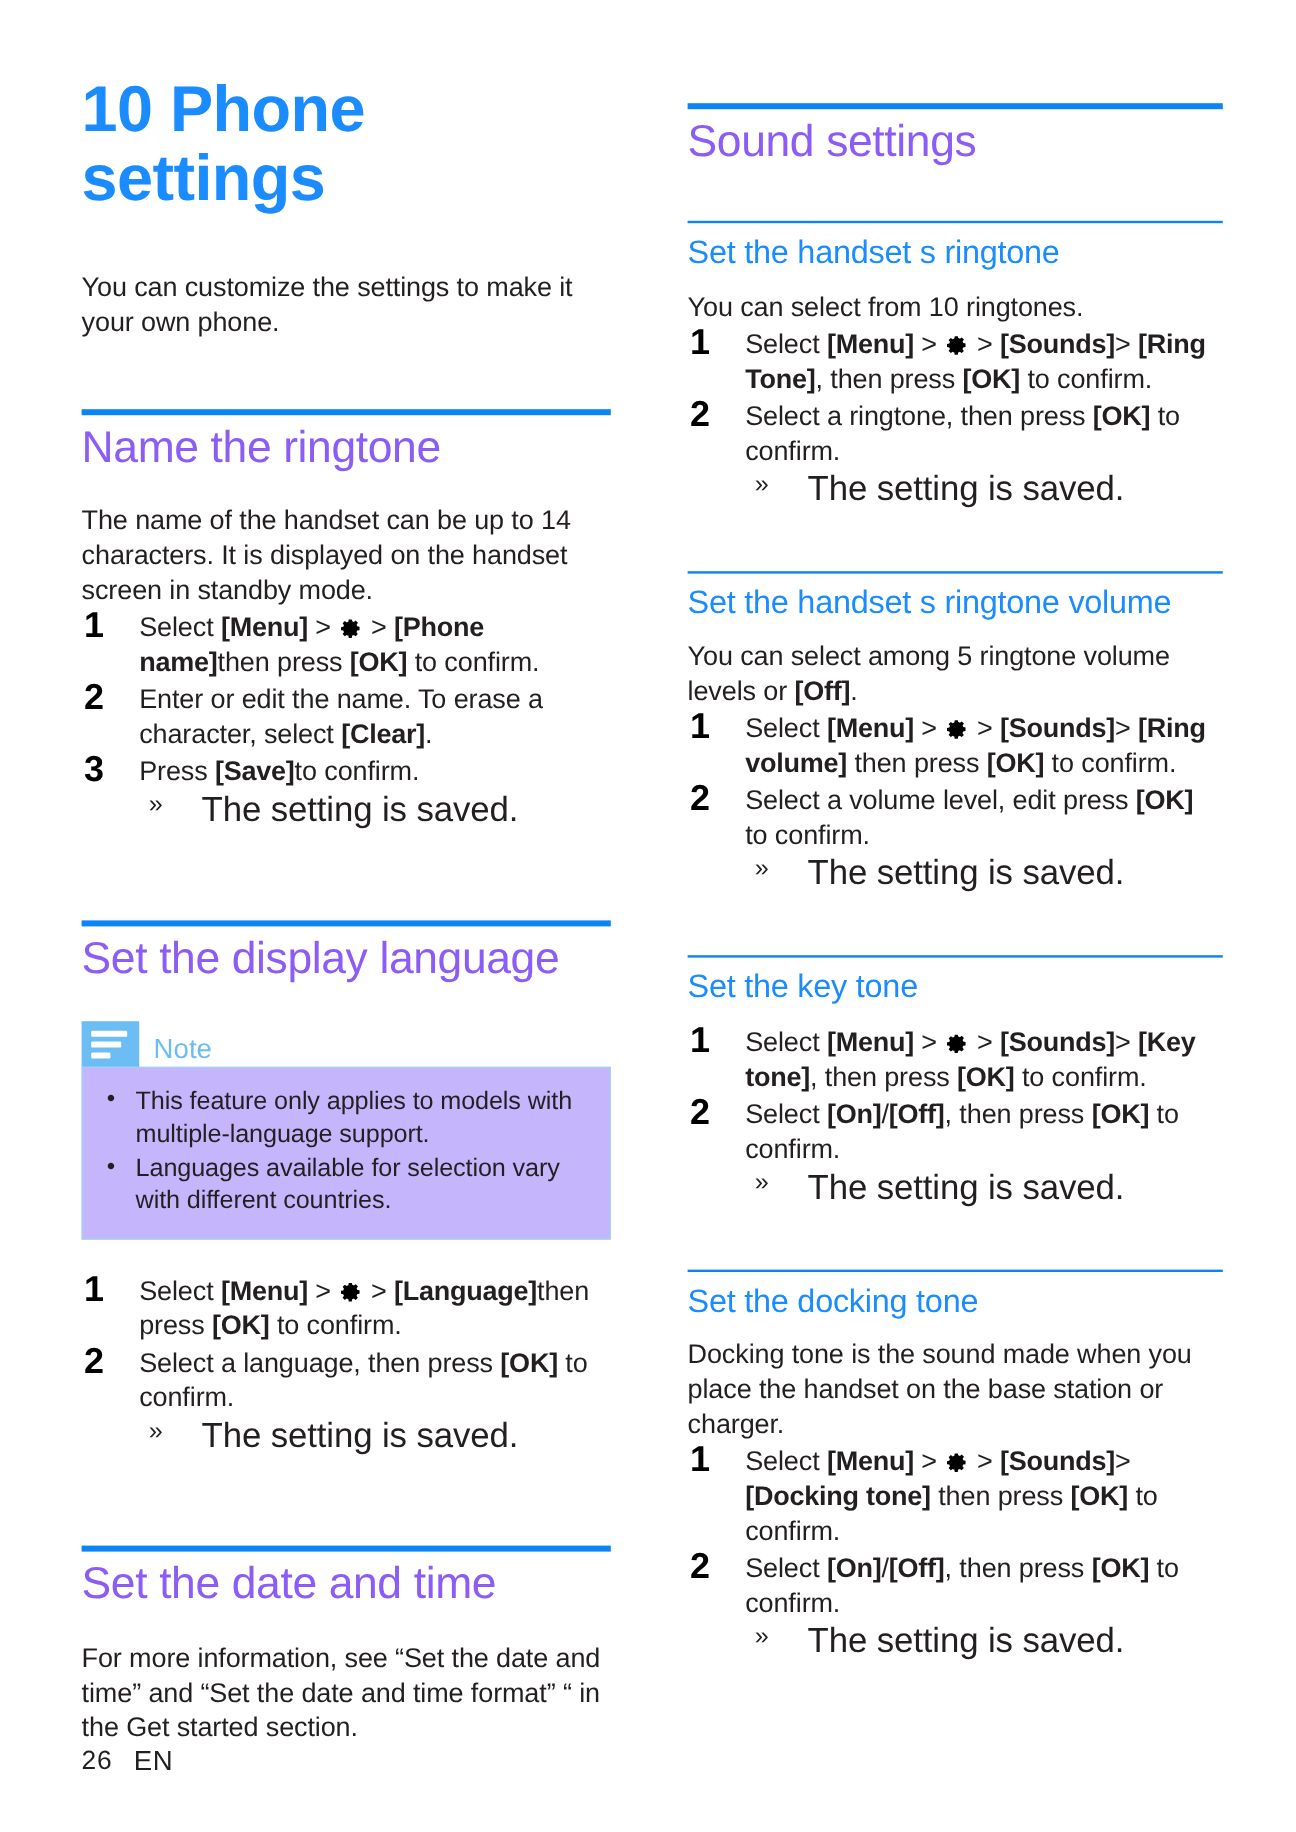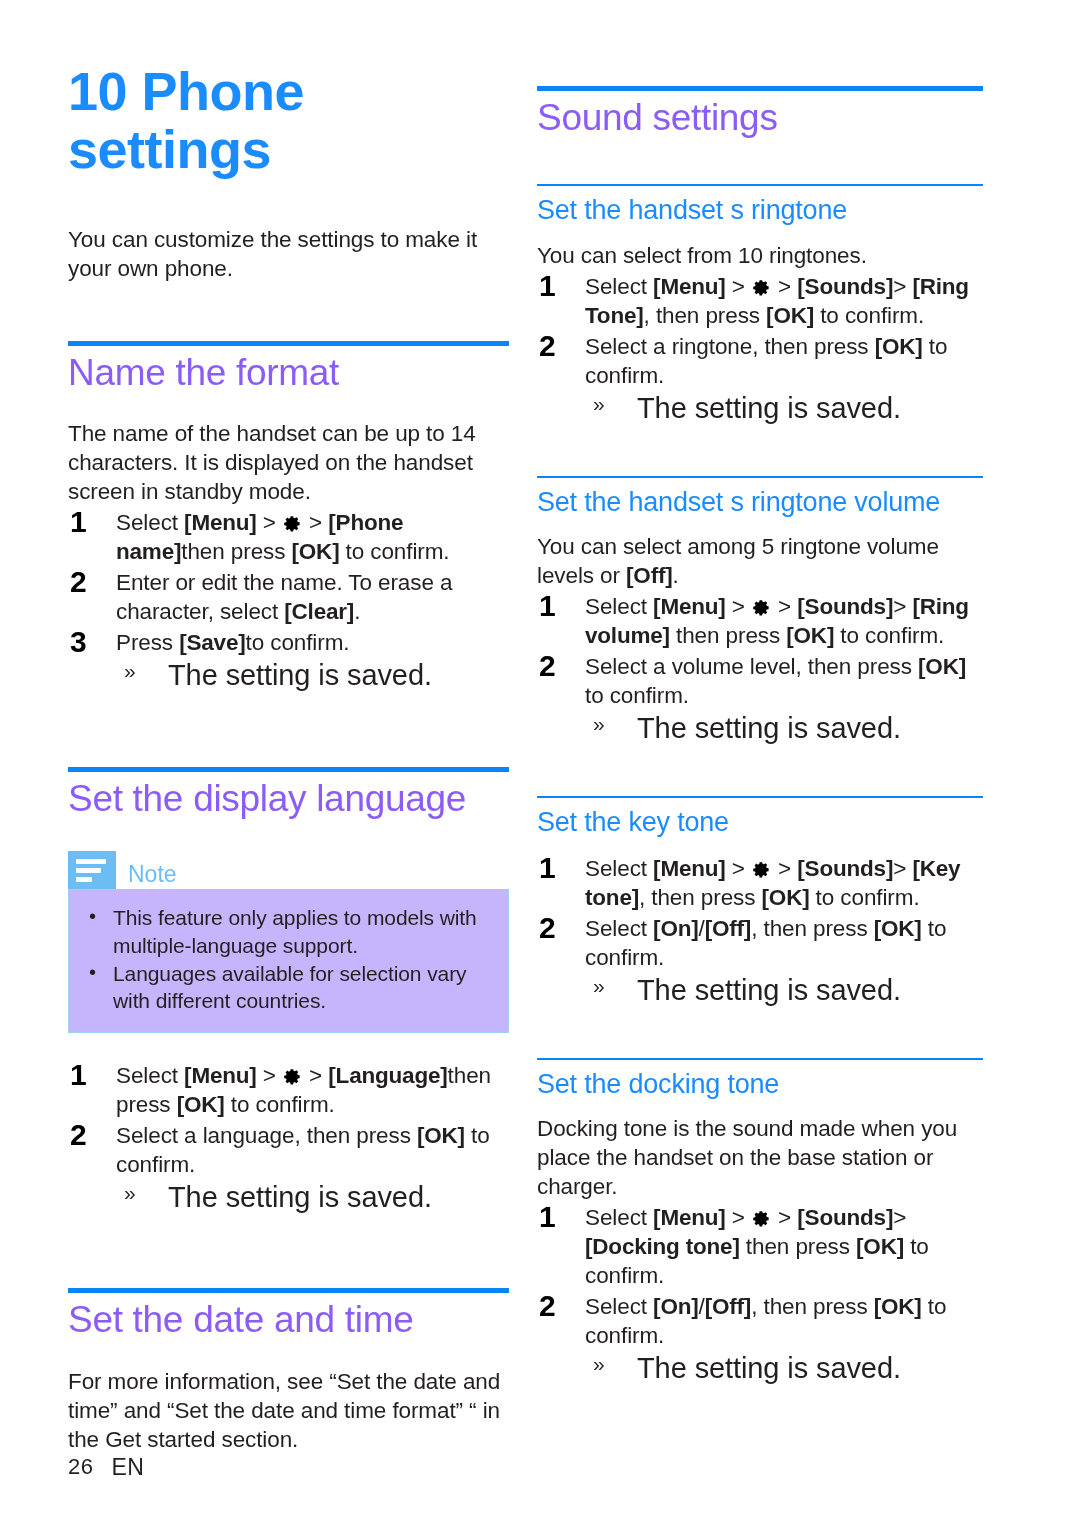--- a/index.html
+++ b/index.html
@@ -21,21 +21,21 @@
     height: 1527px;
     box-sizing: border-box;
     padding: 0;
   }
   .columns {
     position: absolute;
     left: 0;
     top: 0;
     width: 888px;
     display: flex;
-    gap: 28px;
+    gap: 64px;
     padding: 62px 60px 0 68px;
     box-sizing: border-box;
   }
   .col {
     width: 441px;
     flex: 0 0 441px;
   }
   .col-right {
     width: 446px;
     flex: 0 0 446px;
@@ -248,21 +248,21 @@
 
     <div class="col">
 
       <h1 class="chapter">10 Phone settings</h1>
       <div class="gap-lg"></div>
       <p class="body">You can customize the settings to make it your own phone.</p>
 
       <div class="gap-xl"></div>
 
       <div class="rule-thick"></div>
-      <h2 class="section">Name the format</h2>
+      <h2 class="section">Name the ringtone</h2>
       <div class="gap-md"></div>
       <p class="body">The name of the handset can be up to 14 characters. It is displayed on the handset screen in standby mode.</p>
 
       <ol class="steps">
         <li>
           <span>Select </span><b class="key">[Menu]</b><span> &gt; </span><span class="gear"><svg viewBox="0 0 24 24" width="19" height="19">
                 <path fill="#000" d="M12 8.2a3.8 3.8 0 1 0 0 7.6 3.8 3.8 0 0 0 0-7.6zm0 5.6a1.8 1.8 0 1 1 0-3.6 1.8 1.8 0 0 1 0 3.6z"></path>
                 <path fill="#000" d="M21 13.6v-3.2l-2.4-.4a6.9 6.9 0 0 0-.7-1.7l1.4-2-2.3-2.3-2 1.4a6.9 6.9 0 0 0-1.7-.7L12.8 2.8h-3.2l-.4 2.4c-.6.16-1.16.4-1.7.7l-2-1.4L3.2 6.8l1.4 2c-.3.54-.54 1.1-.7 1.7l-2.4.4v3.2l2.4.4c.16.6.4 1.16.7 1.7l-1.4 2 2.3 2.3 2-1.4c.54.3 1.1.54 1.7.7l.4 2.4h3.2l.4-2.4c.6-.16 1.16-.4 1.7-.7l2 1.4 2.3-2.3-1.4-2c.3-.54.54-1.1.7-1.7l2.4-.4z"></path>
               </svg></span><span> &gt; </span><b class="key">[Phone name]</b><span>then press </span><b class="key">[OK]</b><span> to confirm.</span>
         </li>
@@ -361,21 +361,21 @@
       <p class="body"><span>You can select among 5 ringtone volume levels or </span><b class="key">[Off]</b><span>.</span></p>
 
       <ol class="steps">
         <li>
           <span>Select </span><b class="key">[Menu]</b><span> &gt; </span><span class="gear"><svg viewBox="0 0 24 24" width="19" height="19">
                 <path fill="#000" d="M12 8.2a3.8 3.8 0 1 0 0 7.6 3.8 3.8 0 0 0 0-7.6zm0 5.6a1.8 1.8 0 1 1 0-3.6 1.8 1.8 0 0 1 0 3.6z"></path>
                 <path fill="#000" d="M21 13.6v-3.2l-2.4-.4a6.9 6.9 0 0 0-.7-1.7l1.4-2-2.3-2.3-2 1.4a6.9 6.9 0 0 0-1.7-.7L12.8 2.8h-3.2l-.4 2.4c-.6.16-1.16.4-1.7.7l-2-1.4L3.2 6.8l1.4 2c-.3.54-.54 1.1-.7 1.7l-2.4.4v3.2l2.4.4c.16.6.4 1.16.7 1.7l-1.4 2 2.3 2.3 2-1.4c.54.3 1.1.54 1.7.7l.4 2.4h3.2l.4-2.4c.6-.16 1.16-.4 1.7-.7l2 1.4 2.3-2.3-1.4-2c.3-.54.54-1.1.7-1.7l2.4-.4z"></path>
               </svg></span><span> &gt; </span><b class="key">[Sounds]</b><span>&gt; </span><b class="key">[Ring volume]</b><span> then press </span><b class="key">[OK]</b><span> to confirm.</span>
         </li>
         <li>
-          <span>Select a volume level, then press </span><b class="key">[OK]</b><span> to confirm.</span>
+          <span>Select a volume level, edit press </span><b class="key">[OK]</b><span> to confirm.</span>
           <ul class="results">
             <li>The setting is saved.</li>
           </ul>
         </li>
       </ol>
 
       <div class="gap-lg"></div>
 
       <div class="rule-thin"></div>
       <h3 class="subsection">Set the key tone</h3>

